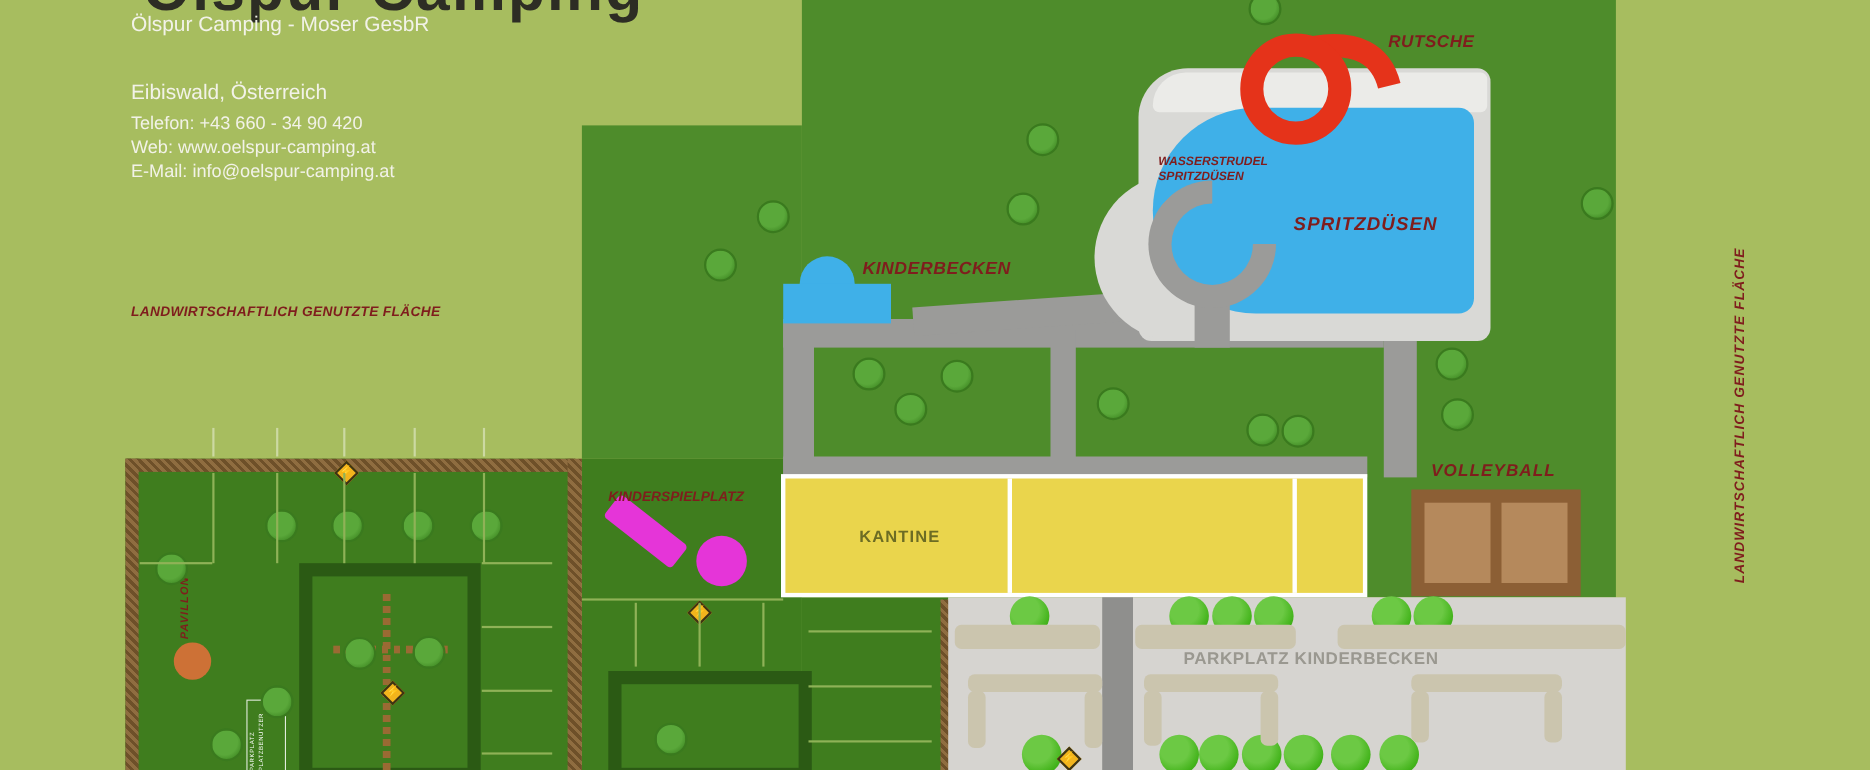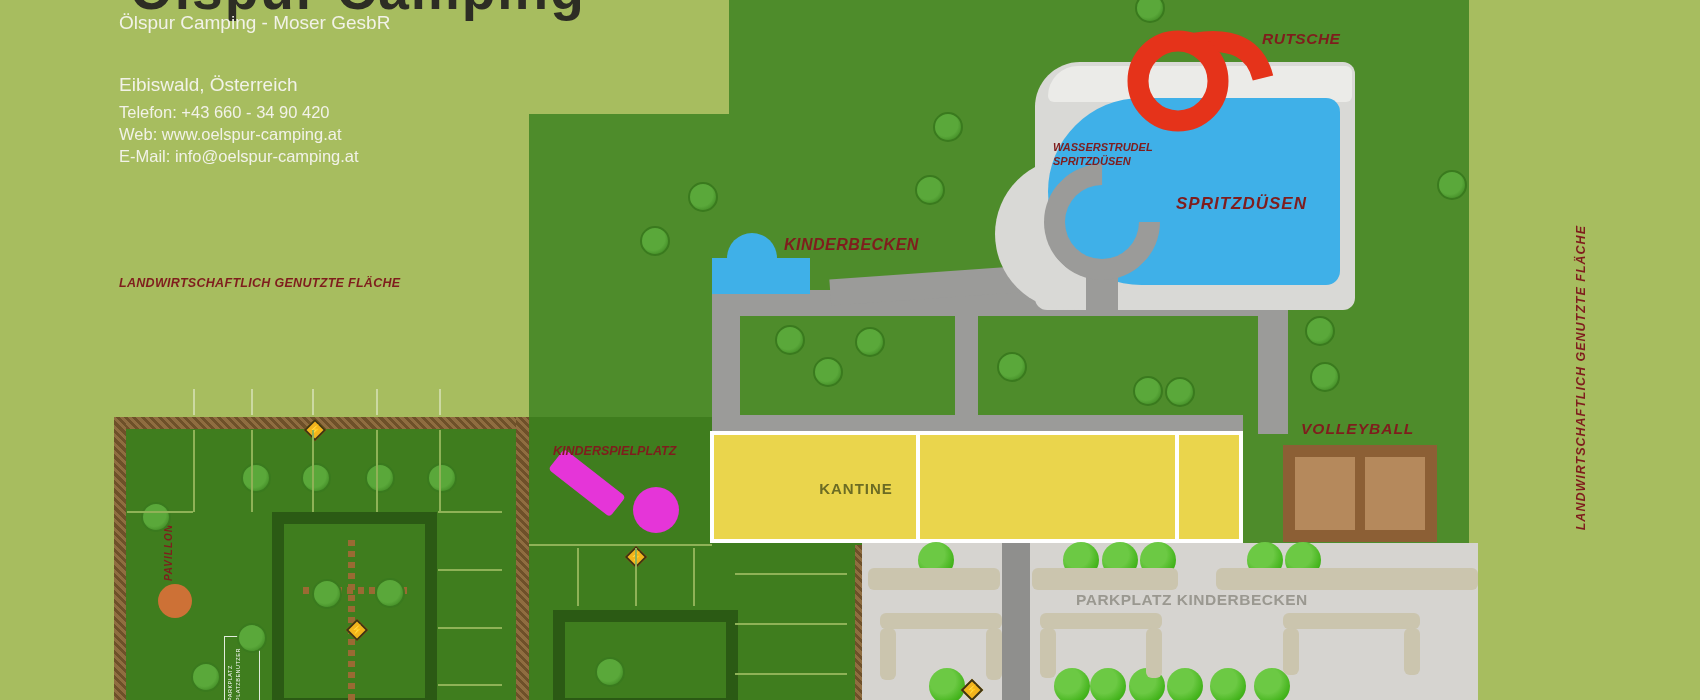--- a/index.html
+++ b/index.html
@@ -90,21 +90,21 @@
     <circle cx="78" cy="63" r="40" fill="none" stroke="#e5331a" stroke-width="21"></circle>
   </svg>
 
   <div class="abs pool" style="left:727px;top:233px;width:50px;height:50px;border-radius:50%;"></div>
   <div class="abs pool" style="left:712px;top:258px;width:98px;height:36px;"></div>
 
   <div class="abs kantine-outer" style="left:710px;top:431px;width:533px;height:112px;"></div>
   <div class="abs kantine" style="left:714px;top:435px;width:525px;height:104px;"></div>
   <div class="abs kdiv" style="left:916px;top:435px;height:104px;"></div>
   <div class="abs kdiv" style="left:1175px;top:435px;height:104px;"></div>
-  <div class="abs" style="left:754px;top:480px;width:204px;text-align:center;font-weight:bold;font-size:15px;letter-spacing:1px;color:#6c6c24;">KANTINE</div>
+  <div class="abs" style="left:716px;top:480px;width:204px;text-align:center;font-weight:bold;font-size:15px;letter-spacing:1px;color:#6c6c24;">KANTINE</div>
 
   <div class="abs vb-outer" style="left:1283px;top:445px;width:154px;height:97px;"></div>
   <div class="abs vb-court" style="left:1295px;top:457px;width:60px;height:73px;"></div>
   <div class="abs vb-court" style="left:1365px;top:457px;width:60px;height:73px;"></div>
 
   <div class="abs parking" style="left:862px;top:543px;width:616px;height:157px;"></div>
   <div class="abs roadd" style="left:1002px;top:543px;width:28px;height:157px;"></div>
   <div id="pbars"></div>
   <div class="abs" style="left:1076px;top:591px;font-size:15.5px;font-weight:600;letter-spacing:0.5px;color:#9a9890;white-space:nowrap;">PARKPLATZ KINDERBECKEN</div>
 

